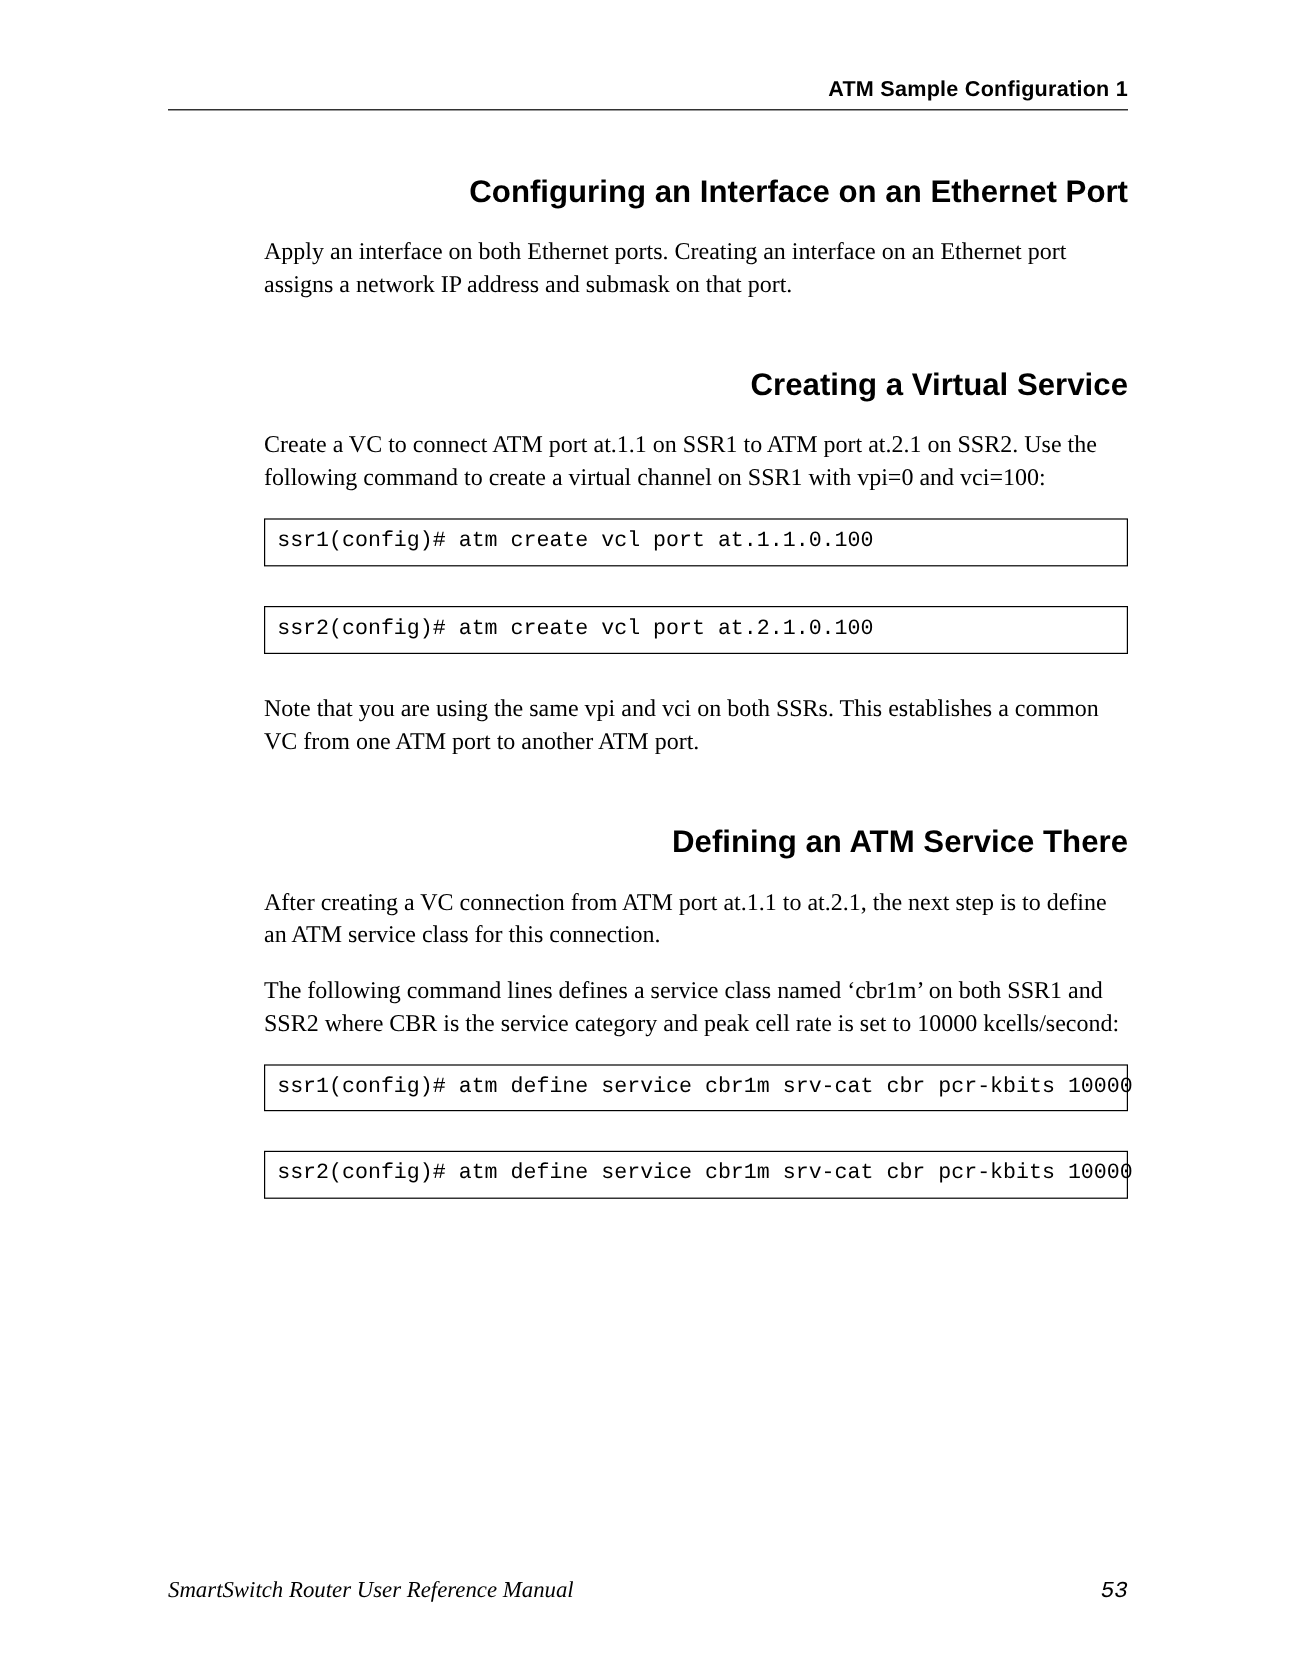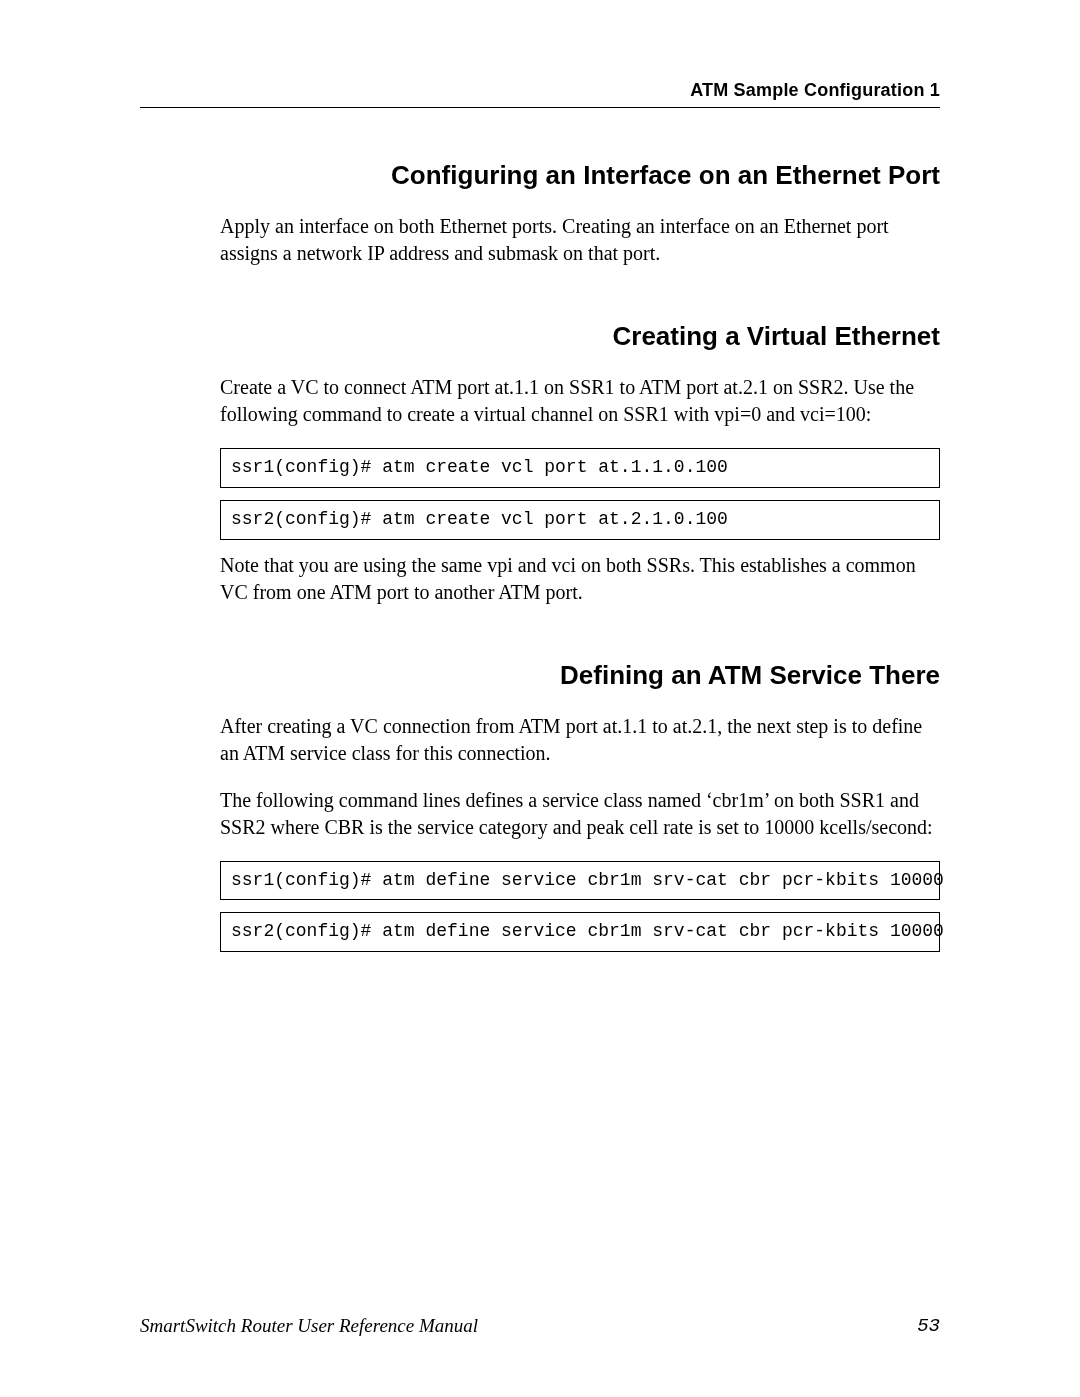--- a/index.html
+++ b/index.html
@@ -10,21 +10,21 @@
     height: 1397px;
     background: #ffffff;
     font-family: "Palatino Linotype", "Book Antiqua", Palatino, Georgia, serif;
     color: #000;
   }
   .page {
     position: relative;
     width: 1080px;
     height: 1397px;
     box-sizing: border-box;
-    padding: 80px 140px 60px 140px;
+    padding: 64px 140px 60px 140px;
   }
   .running-head {
     text-align: right;
     font-family: "Helvetica Neue", Arial, sans-serif;
     font-weight: 700;
     font-size: 18px;
     letter-spacing: 0.2px;
     margin-bottom: 6px;
   }
   .rule {
@@ -47,21 +47,21 @@
     font-size: 20px;
     line-height: 1.35;
     margin: 0 0 20px 0;
   }
   .codebox {
     border: 1px solid #000;
     padding: 8px 10px;
     font-family: "Courier New", Courier, monospace;
     font-size: 18px;
     white-space: pre;
-    margin: 10px 0 12px 0;
+    margin: 10px 0 33px 0;
     line-height: 1.2;
   }
   .section-gap {
     height: 34px;
   }
   .footer {
     position: absolute;
     left: 140px;
     right: 140px;
     bottom: 60px;
@@ -84,21 +84,21 @@
   <div class="running-head">ATM Sample Configuration 1</div>
   <hr class="rule">
 
   <h2 class="section">Configuring an Interface on an Ethernet Port</h2>
   <div class="body-block">
     <p class="body">Apply an interface on both Ethernet ports. Creating an interface on an Ethernet port assigns a network IP address and submask on that port.</p>
   </div>
 
   <div class="section-gap"></div>
 
-  <h2 class="section">Creating a Virtual Ethernet</h2>
+  <h2 class="section">Creating a Virtual Service</h2>
   <div class="body-block">
     <p class="body">Create a VC to connect ATM port at.1.1 on SSR1 to ATM port at.2.1 on SSR2. Use the following command to create a virtual channel on SSR1 with vpi=0 and vci=100:</p>
     <div class="codebox">ssr1(config)# atm create vcl port at.1.1.0.100</div>
     <div class="codebox">ssr2(config)# atm create vcl port at.2.1.0.100</div>
     <p class="body">Note that you are using the same vpi and vci on both SSRs. This establishes a common VC from one ATM port to another ATM port.</p>
   </div>
 
   <div class="section-gap"></div>
 
   <h2 class="section">Defining an ATM Service There</h2>

